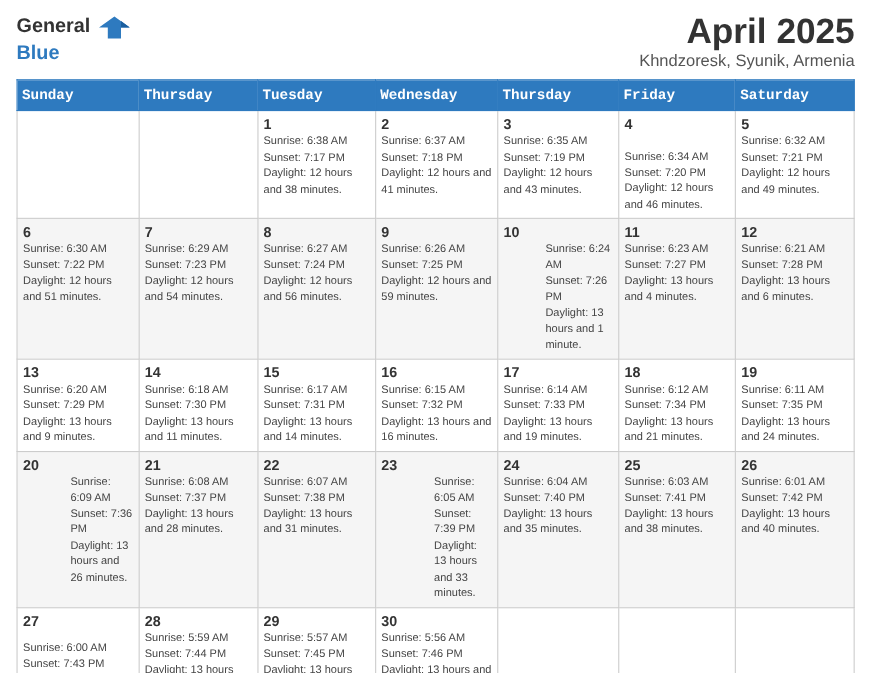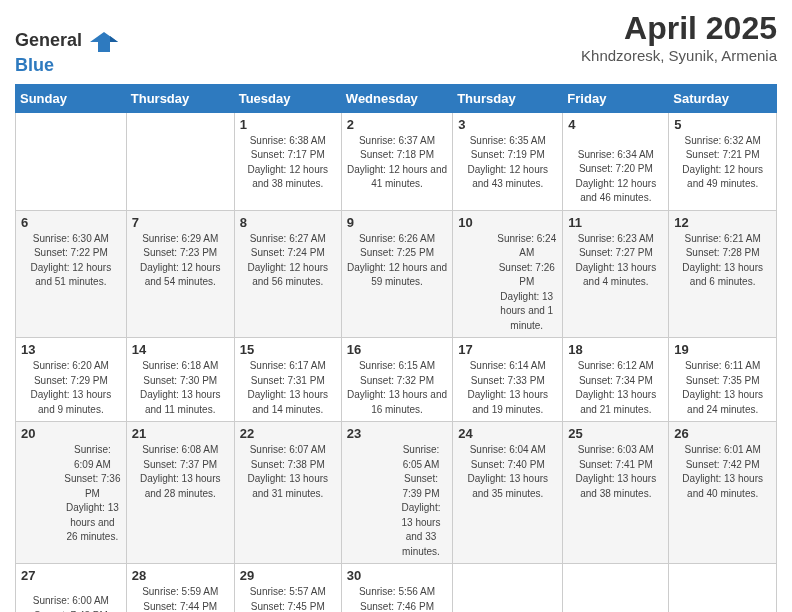--- a/index.html
+++ b/index.html
@@ -12,21 +12,21 @@
     }
     .header-row {
       display: flex;
       justify-content: space-between;
       align-items: flex-start;
       margin-bottom: 8px;
     }
     .logo {
       display: flex;
       align-items: center;
-      margin-top: 18px;
+      margin-top: 1px;
     }
     .logo-text-general {
       font-size: 18px;
       font-weight: bold;
       color: #333;
       line-height: 1.1;
     }
     .logo-text-blue {
       font-size: 18px;
       font-weight: bold;
@@ -57,40 +57,40 @@
       font-size: 11px;
     }
     .calendar thead th {
       background-color: #2e7abf;
       color: #fff;
       padding: 6px 4px;
       text-align: left;
       font-size: 13px;
       font-weight: bold;
       border: 1px solid #2e7abf;
+      font-family: Liberation Mono, monospace;
     }
     .calendar tbody td {
       border: 1px solid #ccc;
       vertical-align: top;
       padding: 4px 5px;
       width: 113px;
       min-height: 80px;
       height: 80px;
     }
     .day-num {
       font-size: 13px;
       font-weight: bold;
       color: #333;
       margin-bottom: 2px;
     }
     .day-info {
       font-size: 10px;
       color: #444;
       line-height: 1.45;
-      text-align: center;
     }
     .empty-cell {
       background: #f9f9f9;
     }
     .calendar tbody tr:nth-child(odd) td {
       background-color: #fff;
     }
     .calendar tbody tr:nth-child(even) td {
       background-color: #f5f5f5;
     }

